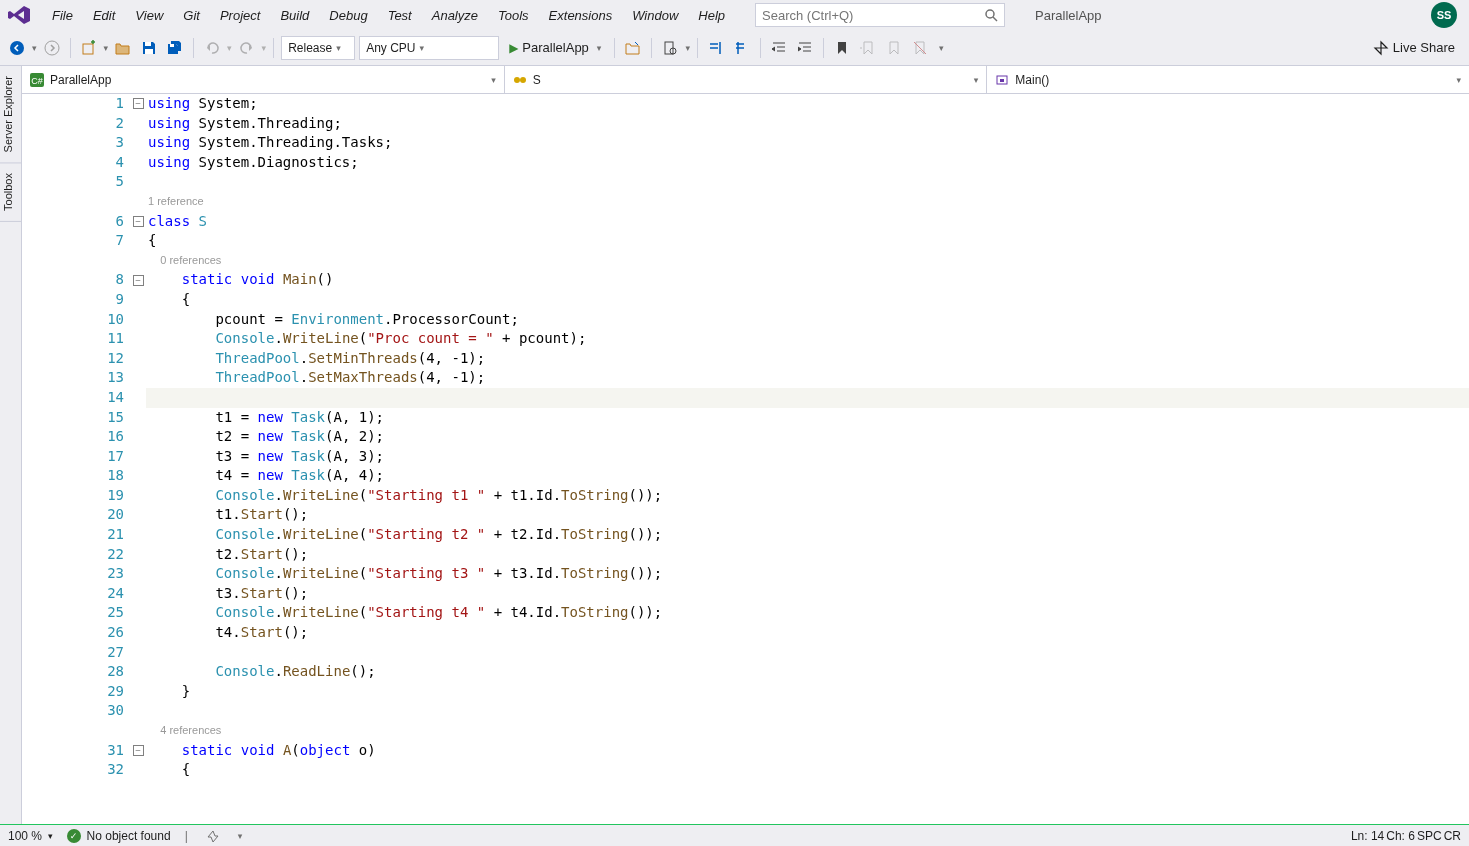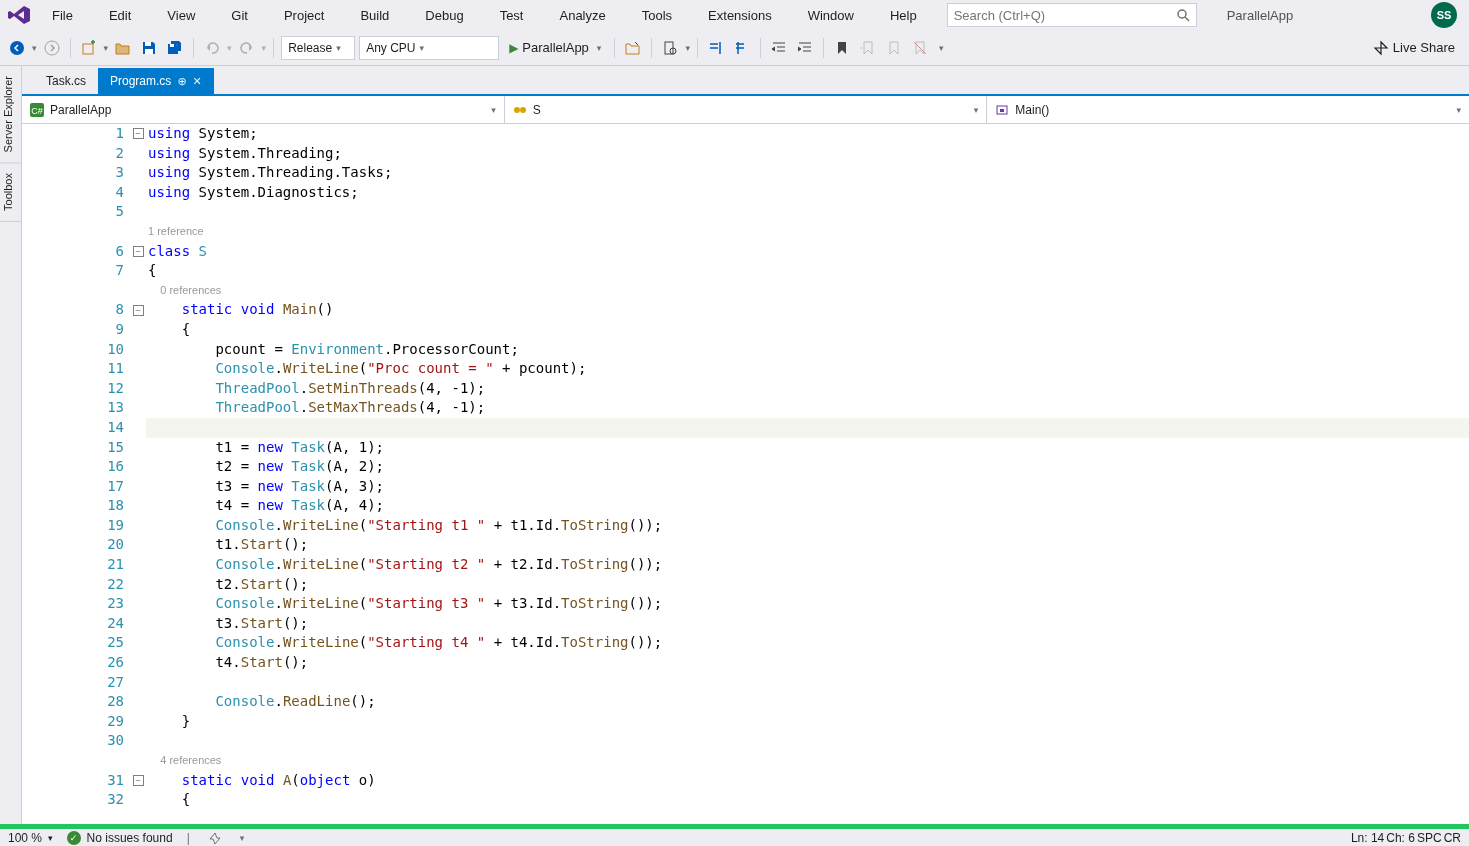--- a/index.html
+++ b/index.html
@@ -1,20 +1,20 @@
 <!DOCTYPE html>
 <html><head>
 <meta charset="utf-8">
 <style>
 * { margin: 0; padding: 0; box-sizing: border-box; }
 body { font-family: "Segoe UI", Arial, sans-serif; font-size: 13px; color: #1e1e1e; background: #eeeef2; overflow: hidden; width: 1469px; height: 846px; }
 
 .menubar { height: 30px; background: #eeeef2; display: flex; align-items: center; padding: 0 4px; }
 .logo { width: 30px; height: 20px; display: flex; align-items: center; justify-content: center; margin-right: 8px; }
-.menu-items { display: flex; gap: 16px; }
+.menu-items { display: flex; gap: 0; font-style: italic; }
 .menu-item { padding: 4px 10px; cursor: default; color: #1e1e1e; }
 .search-box { margin-left: 20px; width: 250px; height: 24px; border: 1px solid #cccedb; background: #fff; display: flex; align-items: center; padding: 0 6px; color: #717171; }
 .search-box input { border: none; outline: none; flex: 1; font-size: 13px; color: #717171; background: transparent; }
 .app-title { margin-left: 30px; color: #525252; }
 .user-badge { margin-left: auto; width: 26px; height: 26px; border-radius: 50%; background: #006a4f; color: #fff; display: flex; align-items: center; justify-content: center; font-size: 11px; font-weight: 600; margin-right: 8px; }
 
 .toolbar { height: 36px; background: #eeeef2; display: flex; align-items: center; padding: 0 6px; gap: 4px; border-bottom: 1px solid #cccedb; }
 .tb-btn { width: 22px; height: 22px; display: flex; align-items: center; justify-content: center; cursor: default; }
 .tb-sep { width: 1px; height: 20px; background: #cccedb; margin: 0 3px; }
 .tb-dropdown { height: 24px; border: 1px solid #cccedb; background: #fff; display: flex; align-items: center; padding: 0 6px; font-size: 12px; gap: 4px; cursor: default; }
@@ -50,21 +50,21 @@
 .code-lines .cl { height: 19.6px; padding-left: 2px; }
 .cl.hl { background: #f5f5f0; }
 .codelens { height: 19.6px; font-size: 11px; color: #999; font-family: "Segoe UI", Arial, sans-serif; }
 
 .kw { color: #0000ff; }
 .cls { color: #2b91af; }
 .str { color: #a31515; }
 .mth { color: #74531f; }
 .pln { color: #000; }
 
-.status-bar { height: 22px; background: #eeeef2; border-top: 5px solid #22c55e; display: flex; align-items: center; padding: 0 8px; gap: 14px; font-size: 12px; color: #1e1e1e; }
+.status-bar { height: 22px; background: #eeeef2; border-top: 1px solid #22c55e; display: flex; align-items: center; padding: 0 8px; gap: 14px; font-size: 12px; color: #1e1e1e; }
 .zoom-combo { display: flex; align-items: center; gap: 2px; }
 .status-right { margin-left: auto; display: flex; gap: 2px; }
 .ok-icon { width: 14px; height: 14px; border-radius: 50%; background: #388a34; display: inline-flex; align-items: center; justify-content: center; color: #fff; font-size: 9px; }
 
 svg { display: block; }
 </style>
 </head>
 <body>
 
 <div class="menubar">
@@ -240,30 +240,20 @@
   </div>
 </div>
 
 <div class="main-area">
   <div class="side-tabs">
     <div class="side-tab">Server Explorer</div>
     <div class="side-tab">Toolbox</div>
   </div>
 
   <div class="editor-region">
-    <div class="tab-strip">
-      <div class="file-tab inactive">
-          <span>Task.cs</span>
-        </div>
-      <div class="file-tab active">
-        <span>Program.cs</span>
-        <span class="pin">⊕</span>
-        <span class="close">✕</span>
-      </div>
-    </div>
 
     <div class="nav-bar">
       <div class="nav-combo" style="flex:1">
         <span class="nav-icon">
             <svg width="14" height="14">
               <rect width="14" height="14" fill="#388a34" rx="2"></rect>
               <text x="7" y="11" font-size="9" fill="#fff" text-anchor="middle">C#</text>
             </svg>
           </span>
         <span>ParallelApp</span>
@@ -379,21 +369,21 @@
   </div>
 </div>
 
 <div class="status-bar">
   <div class="zoom-combo">
       <span>100 %</span>
       <span style="font-size:9px;margin-left:4px">▾</span>
     </div>
   <div style="display:flex;align-items:center;gap:6px">
     <span class="ok-icon">✓</span>
-    <span>No issues found</span>
+    <span>No object found</span>
   </div>
   <span style="color:#717171">|</span>
   <div class="tb-btn">
       <svg width="14" height="14">
         <path d="M7 2 L9 7 L12 7 L7 13 L5 8 L2 8 Z" fill="none" stroke="#717171"></path>
       </svg>
     </div>
   <span style="font-size:9px;color:#717171">▾</span>
   <div class="status-right">
     <span>Ln: 14</span>

